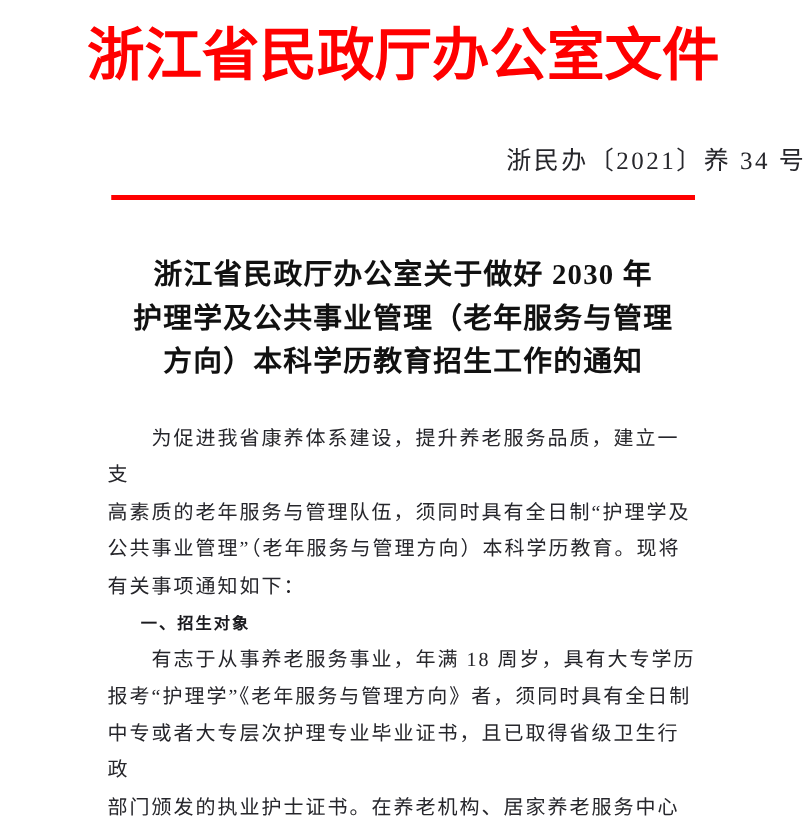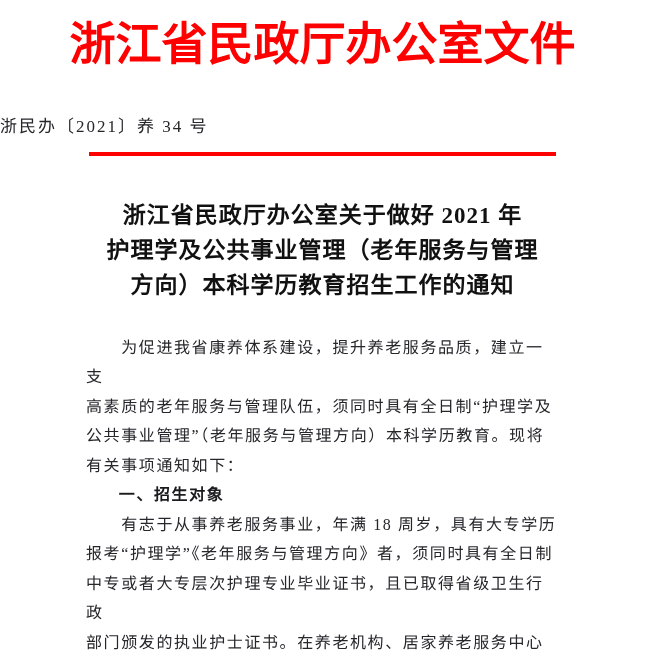--- a/index.html
+++ b/index.html
@@ -21,22 +21,22 @@
     padding-top: 16px;
     text-align: center;
     font-size: 46px;
     line-height: 1.25;
     font-weight: bold;
     letter-spacing: 0px;
     color: var(--accent);
   }
   .doc-number {
     margin-top: 38px;
-    text-align: left;
-    font-size: 17px;
+    text-align: right;
+    font-size: 20px;
     letter-spacing: 2px;
     color: var(--ink);
   }
   .red-rule {
     width: 467px;
     height: 4px;
     margin: 15px auto 0 auto;
     background: var(--accent);
   }
   .doc-title {
@@ -59,37 +59,37 @@
   }
   .body-block p {
     margin: 0;
     white-space: pre-line;
   }
   .salutation { text-indent: 0; }
   .para { text-indent: 2.2em; }
   .section-heading {
     font-family: "Liberation Sans", "DejaVu Sans", sans-serif;
     font-weight: bold;
-    font-size: 16px;
+    font-size: 13px;
     text-indent: 2.05em;
     color: #1b1b1f;
   }
 </style>
 </head>
 <body>
 
 <div class="page">
 
   <div class="org-title">浙江省民政厅办公室文件</div>
 
   <div class="doc-number">浙民办〔2021〕养 34 号</div>
 
   <div class="red-rule"></div>
 
-  <h1 class="doc-title">浙江省民政厅办公室关于做好 2021 年
+  <h1 class="doc-title">浙江省民政厅办公室关于做好 2030 年
 护理学及公共事业管理（老年服务与管理
 方向）本科学历教育招生工作的通知</h1>
 
   <div class="body-block">
     <p class="para">为促进我省康养体系建设，提升养老服务品质，建立一支
 高素质的老年服务与管理队伍，须同时具有全日制“护理学及
 公共事业管理”（老年服务与管理方向）本科学历教育。现将
 有关事项通知如下：</p>
     <p class="section-heading">一、招生对象</p>
     <p class="para">有志于从事养老服务事业，年满 18 周岁，具有大专学历

